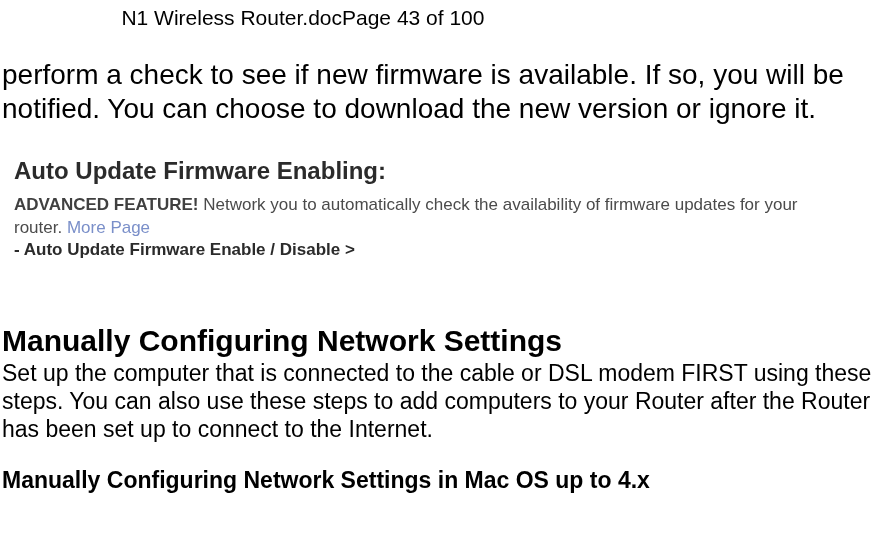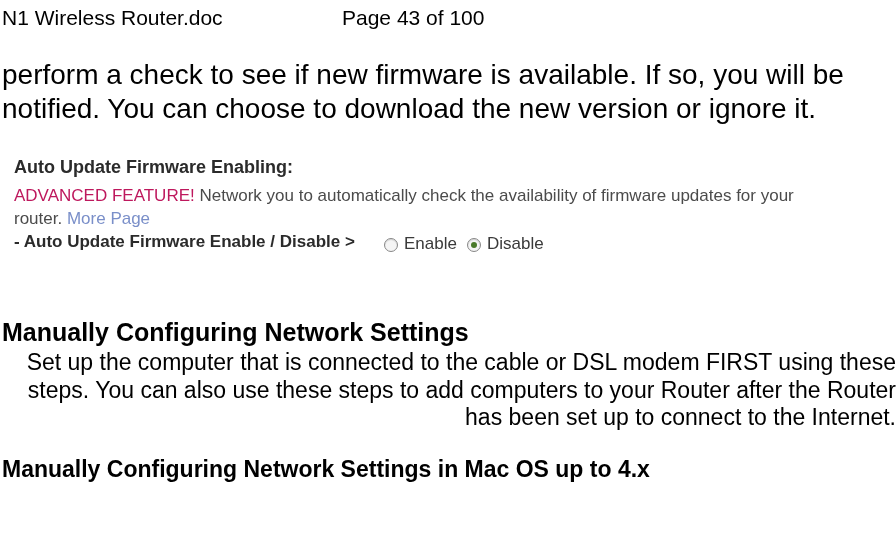--- a/index.html
+++ b/index.html
@@ -10,44 +10,44 @@
       background: #fff;
       color: #000;
       overflow: hidden;
       position: relative;
     }
     .header {
       display: flex;
       padding: 6px 2px 0 2px;
       font-size: 21px;
     }
-    .header-left { width: 340px; }
+    .header-left { width: 340px; text-align: right; }
     .header-right { }
     .body-text {
       font-size: 28px;
       line-height: 1.2;
       padding: 28px 0 0 2px;
     }
     .figure {
       margin: 30px 0 0 14px;
       width: 832px;
       font-family: Verdana, Geneva, sans-serif;
       font-size: 17px;
       color: #4b4b4b;
       line-height: 1.35;
     }
     .figure-title {
       font-weight: bold;
       color: #2b2b2b;
-      font-size: 18px;
+      font-size: 24px;
       margin-bottom: 6px;
     }
     .figure-advanced {
-      font-weight: normal;
-      color: #be185d;
+      font-weight: bold;
+      color: #404040;
     }
     .figure-more-info {
       color: #7a8fc9;
     }
     .figure-row {
       display: flex;
       align-items: flex-start;
     }
     .figure-label {
       width: 370px;
@@ -78,29 +78,28 @@
     }
     .radio.checked::after {
       content: "";
       position: absolute;
       top: 3px; left: 3px;
       width: 6px; height: 6px;
       background: #4a7a2a;
       border-radius: 50%;
     }
     .section-heading {
-      font-size: 25px;
+      font-size: 30px;
       font-weight: bold;
       padding: 62px 0 0 2px;
     }
     .section-body {
       font-size: 23px;
       line-height: 1.2;
       padding: 2px 0 0 2px;
-      text-align: right;
     }
     .section-heading-2 {
       font-size: 23px;
       font-weight: bold;
       padding: 24px 0 0 2px;
     }
   </style>
 </head>
 <body>
 
@@ -111,29 +110,19 @@
 
 <div class="body-text">perform a check to see if new firmware is available. If so, you will be notified. You can choose to download the new version or ignore it.</div>
 
 <div class="figure">
   <div class="figure-title">Auto Update Firmware Enabling:</div>
   <div>
     <span class="figure-advanced">ADVANCED FEATURE!</span><span> Network you to automatically check the availability of firmware updates for your router. </span><span class="figure-more-info">More Page</span>
   </div>
   <div class="figure-row">
     <div class="figure-label">- Auto Update Firmware Enable / Disable &gt;</div>
-    <div class="figure-controls">
-      <span class="radio-wrap">
-        <span class="radio"></span>
-        <span>Enable</span>
-      </span>
-      <span class="radio-wrap">
-        <span class="radio checked"></span>
-        <span>Disable</span>
-      </span>
-    </div>
   </div>
 </div>
 
 <div class="section-heading">Manually Configuring Network Settings</div>
 <div class="section-body">Set up the computer that is connected to the cable or DSL modem FIRST using these steps. You can also use these steps to add computers to your Router after the Router has been set up to connect to the Internet.</div>
 
 <div class="section-heading-2">Manually Configuring Network Settings in Mac OS up to 4.x</div>
 
 </body></html>

